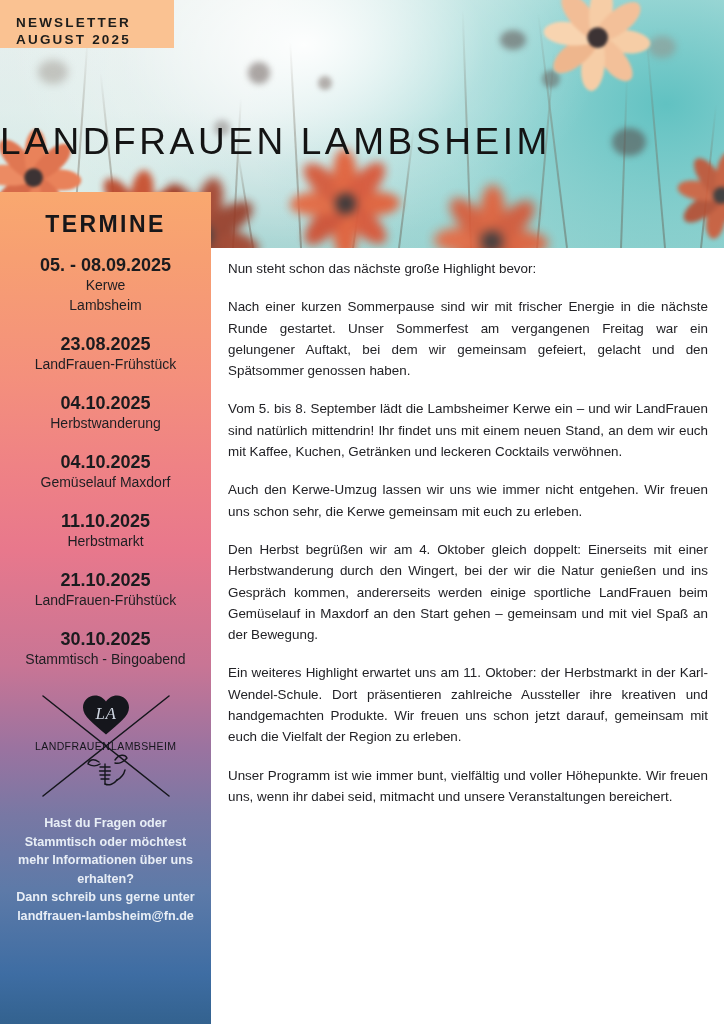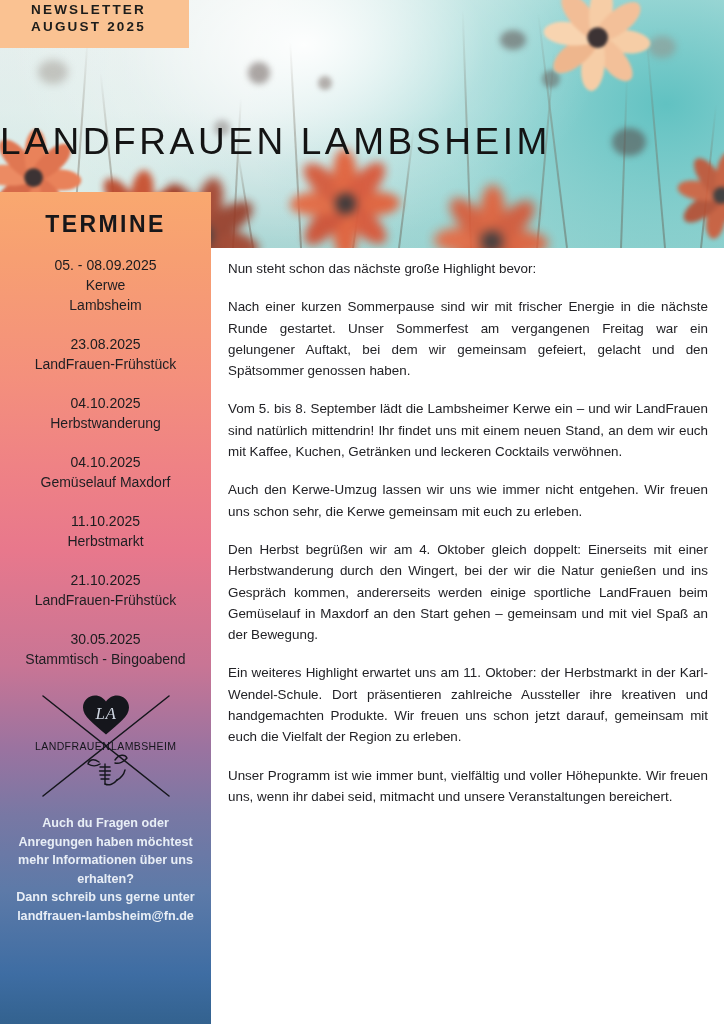--- a/index.html
+++ b/index.html
@@ -95,25 +95,25 @@
     font-weight: 400;
     white-space: nowrap;
     z-index: 6;
   }
 
   
   .badge {
     position: absolute;
     left: 0;
     top: 0;
-    width: 189px;
+    width: 174px;
     height: 48px;
     background: #fac292;
     z-index: 8;
-    padding: 1px 43px 0 0;
+    padding: 14px 43px 0 0;
     box-sizing: border-box;
     text-align: right;
   }
   .badge-line {
     font-size: 13.5px;
     letter-spacing: 2.2px;
     color: #1d1d1b;
     font-weight: 700;
     line-height: 17px;
   }
@@ -150,22 +150,22 @@
   }
   .events {
     margin-top: 17px;
     padding: 0 8px;
   }
   .event {
     text-align: center;
     margin-bottom: 19px;
   }
   .event-date {
-    font-size: 14px;
-    font-weight: 400;
+    font-size: 18px;
+    font-weight: 700;
     color: #1b1b1e;
     line-height: 20px;
   }
   .event-name {
     font-size: 14px;
     font-weight: 400;
     color: #1e1e22;
     line-height: 20px;
   }
 
@@ -358,21 +358,21 @@
       </div>
       <div class="event">
         <div class="event-date">11.10.2025</div>
         <div class="event-name">Herbstmarkt</div>
       </div>
       <div class="event">
         <div class="event-date">21.10.2025</div>
         <div class="event-name">LandFrauen-Frühstück</div>
       </div>
       <div class="event">
-        <div class="event-date">30.05.2025</div>
+        <div class="event-date">30.10.2025</div>
         <div class="event-name">Stammtisch - Bingoabend</div>
       </div>
     </div>
 
     <div class="logo-wrap">
       <svg width="150" height="116" viewBox="0 0 150 116" aria-hidden="true">
         <g stroke="#15161c" stroke-width="1.5" fill="none" stroke-linecap="round">
           <line x1="12" y1="8" x2="138" y2="108"></line>
           <line x1="138" y1="8" x2="12" y2="108"></line>
         </g>
@@ -388,22 +388,22 @@
           <path d="M68.5 83 L79.5 83"></path>
           <path d="M69 87 L79 87"></path>
           <path d="M70 91 L78 91"></path>
           <path d="M74 96 C78 98 83 96 86 92"></path>
           <path d="M86 92 C90 90 93 86 94 82"></path>
         </g>
       </svg>
     </div>
 
     <div class="contact">
-      <div>Auch du Fragen oder</div>
-      <div>Anregungen haben möchtest</div>
+      <div>Hast du Fragen oder</div>
+      <div>Stammtisch oder möchtest</div>
       <div>mehr Informationen über uns</div>
       <div>erhalten?</div>
       <div>Dann schreib uns gerne unter</div>
       <div>landfrauen-lambsheim@fn.de</div>
     </div>
   </aside>
 
   <main class="main">
     <p>Nun steht schon das nächste große Highlight bevor:</p>
     <p>Nach einer kurzen Sommerpause sind wir mit frischer Energie in die nächste Runde gestartet. Unser Sommerfest am vergangenen Freitag war ein gelungener Auftakt, bei dem wir gemeinsam gefeiert, gelacht und den Spätsommer genossen haben.</p>

